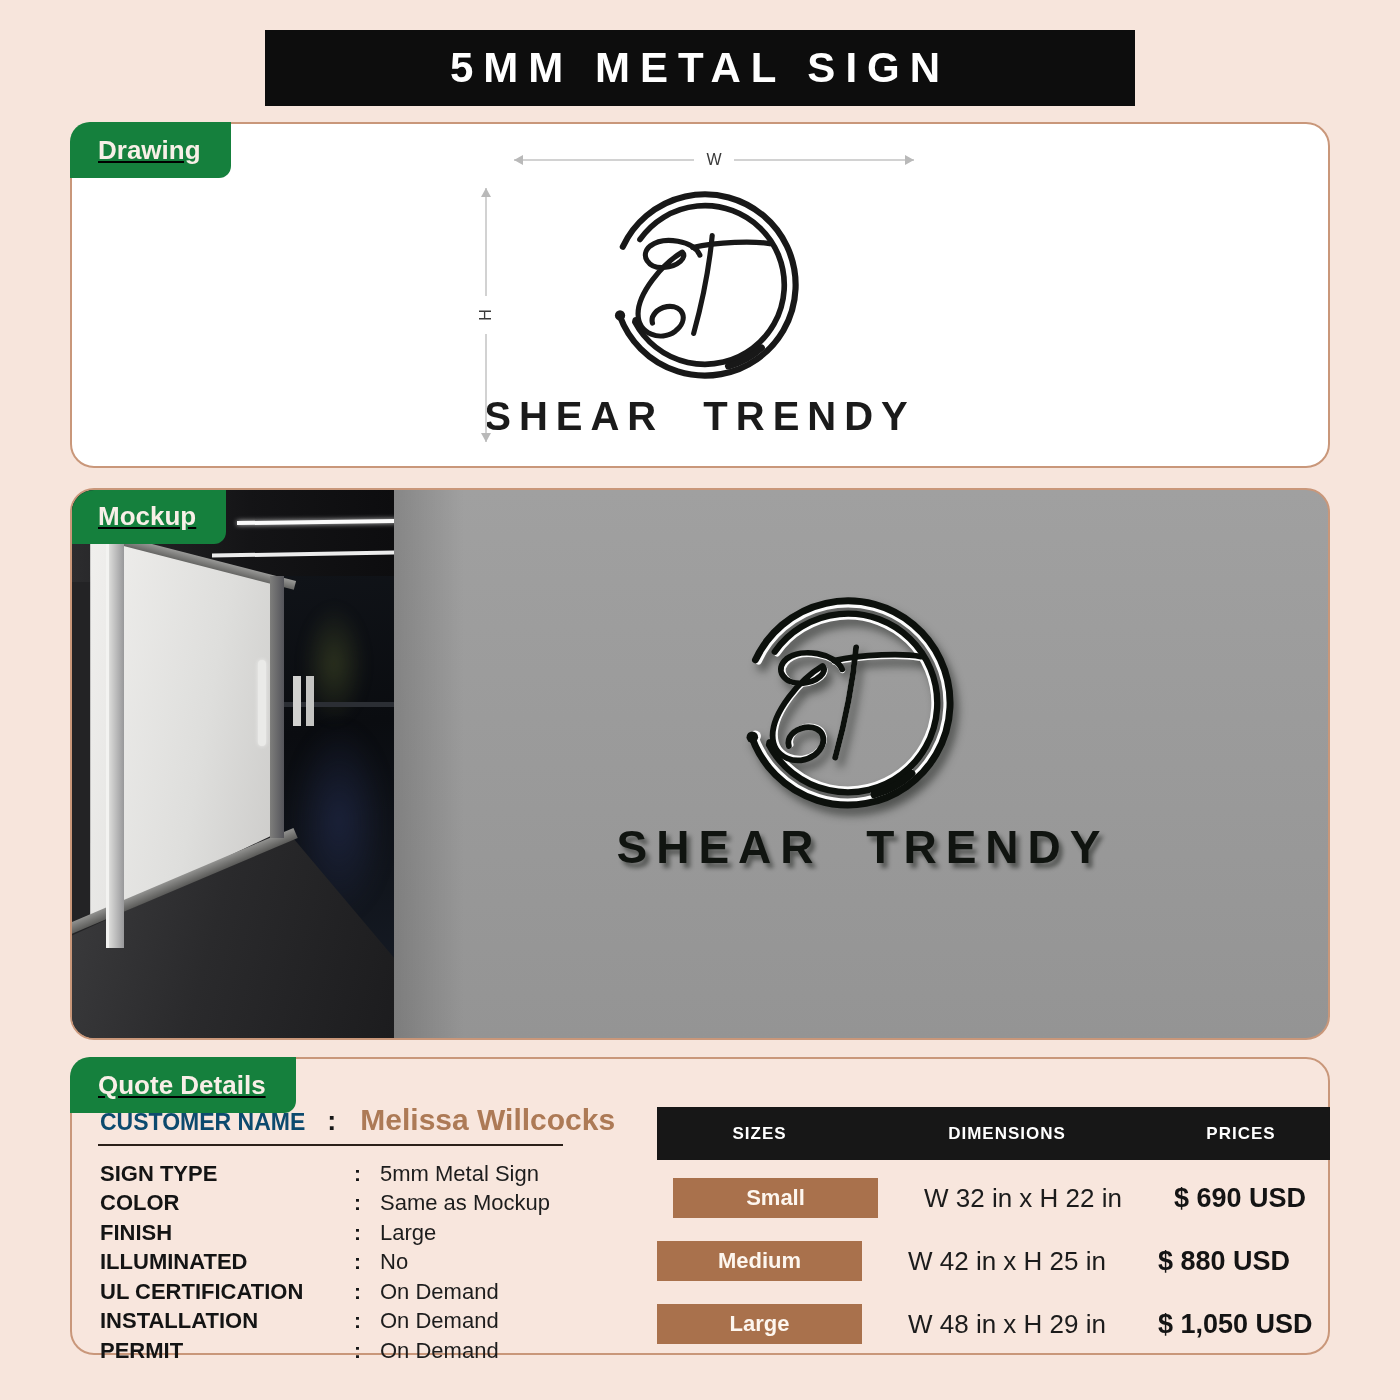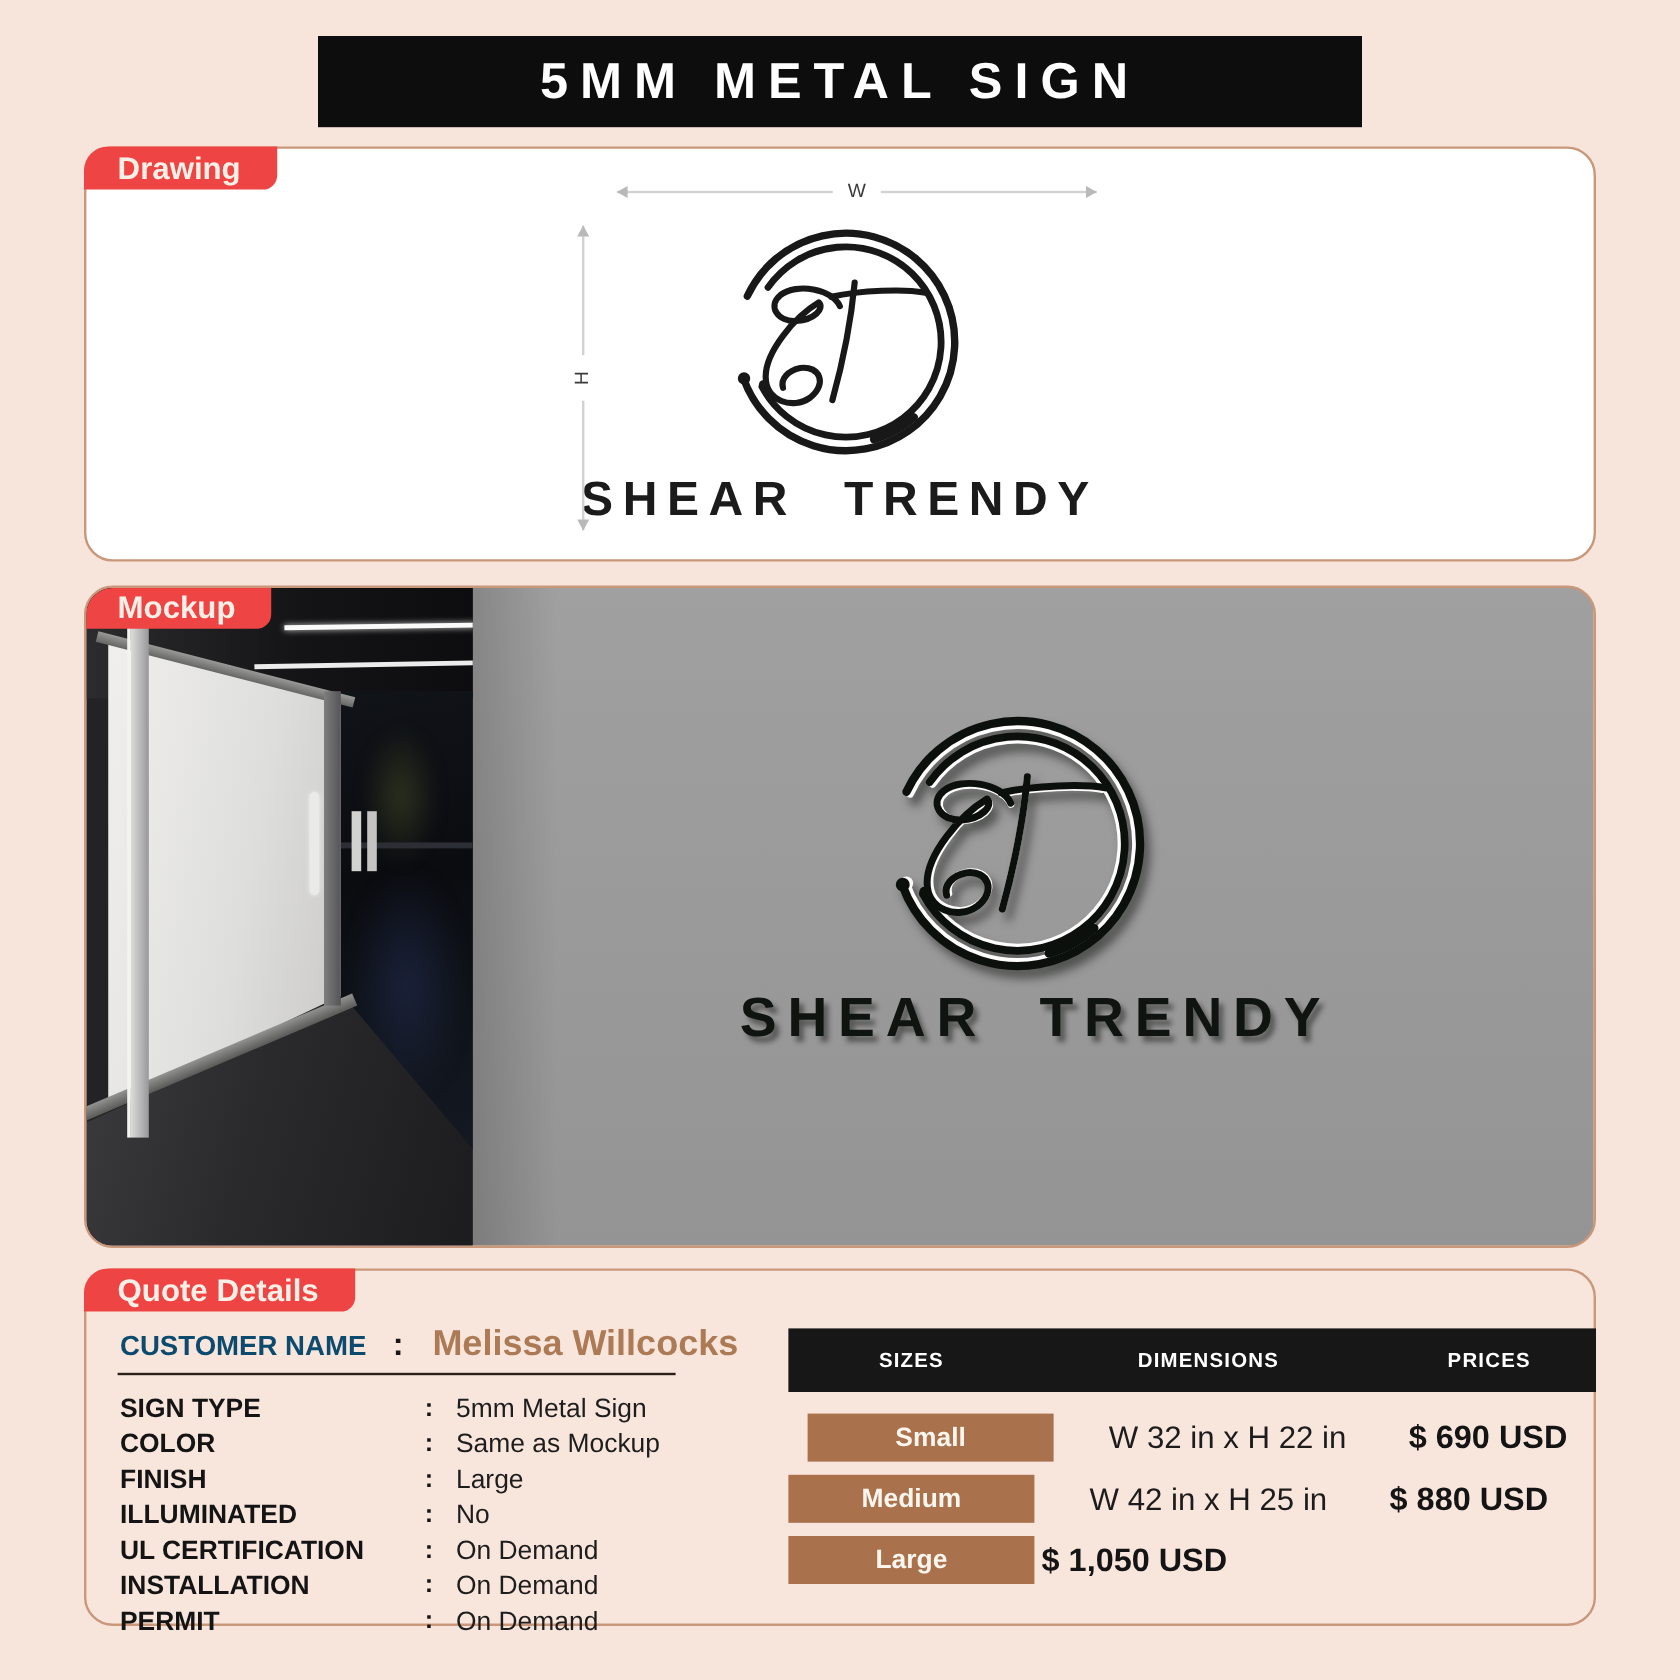--- a/index.html
+++ b/index.html
@@ -18,23 +18,23 @@
   .title-bar span{
     color:#fff;font-size:42px;font-weight:700;letter-spacing:10px;
   }
 
   
   .panel{
     position:absolute;left:70px;width:1260px;
     border:2px solid #c9977a;border-radius:24px;box-sizing:border-box;
   }
   .tab{
-    position:absolute;left:-2px;top:-2px;height:36px;
-    background:#ef4444;border-radius:20px 0 12px 0;
-    display:flex;align-items:center;padding:0 30px 0 28px;z-index:30;
+    position:absolute;left:-2px;top:-2px;height:56px;
+    background:#15803d;border-radius:20px 0 12px 0;
+    display:flex;align-items:center;padding:0 30px 0 28px;z-index:30;text-decoration:underline;
   }
   .tab span{color:#f8efe7;font-size:26px;font-weight:700;}
 
   .drawing-panel{top:122px;height:346px;background:#ffffff;}
   .mockup-panel{top:488px;height:552px;background:linear-gradient(180deg,#a0a0a0,#949494);overflow:hidden;}
   .quote-panel{top:1057px;height:298px;background:#f8e6dd;}
 
   
   .dim-w{position:absolute;left:442px;top:27px;width:400px;height:18px;display:flex;align-items:center;z-index:5;}
   .dim-h{position:absolute;left:405px;top:64px;width:18px;height:254px;display:flex;flex-direction:column;align-items:center;z-index:5;}
@@ -93,21 +93,21 @@
 
   .fields{position:absolute;left:28px;top:100px;width:530px;}
   .field-row{display:flex;align-items:center;height:29.5px;white-space:nowrap;}
   .f-label{width:254px;font-size:22px;font-weight:700;color:#141414;}
   .f-colon{width:26px;font-size:21px;font-weight:700;color:#141414;}
   .f-value{font-size:22px;font-weight:400;color:#1d1d1d;}
 
   .sizes-table{position:absolute;left:585px;top:48px;width:673px;}
   .t-head{display:grid;grid-template-columns:205px 290px 178px;height:53px;background:#171717;align-items:center;}
   .t-head span{color:#fff;font-size:17px;font-weight:700;text-align:center;letter-spacing:1px;}
-  .t-row{display:grid;grid-template-columns:205px 290px 178px;height:40px;align-items:center;margin-top:11px;}
+  .t-row{display:grid;grid-template-columns:205px 290px 178px;height:40px;align-items:center;margin-top:23px;}
   .t-row.first{margin-top:18px;padding-left:16px;}
   .size-btn{height:40px;background:#a9714c;display:flex;align-items:center;justify-content:center;cursor:pointer;}
   .size-btn span{color:#fdf6ef;font-size:22px;font-weight:700;}
   .dim-cell{text-align:center;font-size:26px;font-weight:400;color:#1c1c1c;white-space:nowrap;}
   .price-cell{text-align:left;padding-left:6px;font-size:27px;font-weight:700;color:#141414;white-space:nowrap;}
 </style>
 </head>
 <body>
 
 <svg width="0" height="0" style="position:absolute" aria-hidden="true">
@@ -265,18 +265,19 @@
         <div class="size-btn">
           <span>Medium</span>
         </div>
         <div class="dim-cell">W 42 in x H 25 in</div>
         <div class="price-cell">$ 880 USD</div>
       </div>
       <div class="t-row">
         <div class="size-btn">
           <span>Large</span>
         </div>
+        <div class="dim-cell">W 48 in x H 29 in</div>
         <div class="price-cell">$ 1,050 USD</div>
       </div>
     </div>
   </section>
 
 </div>
 
 </body></html>

